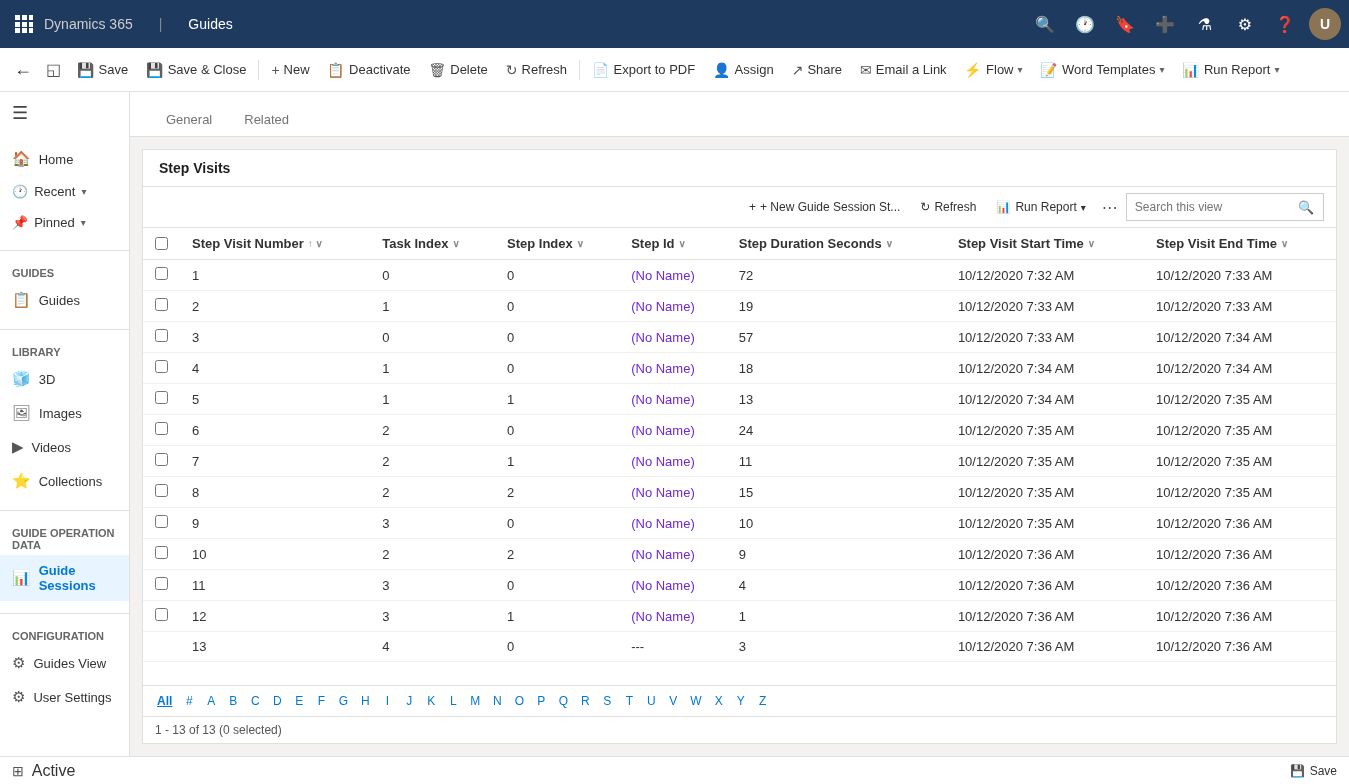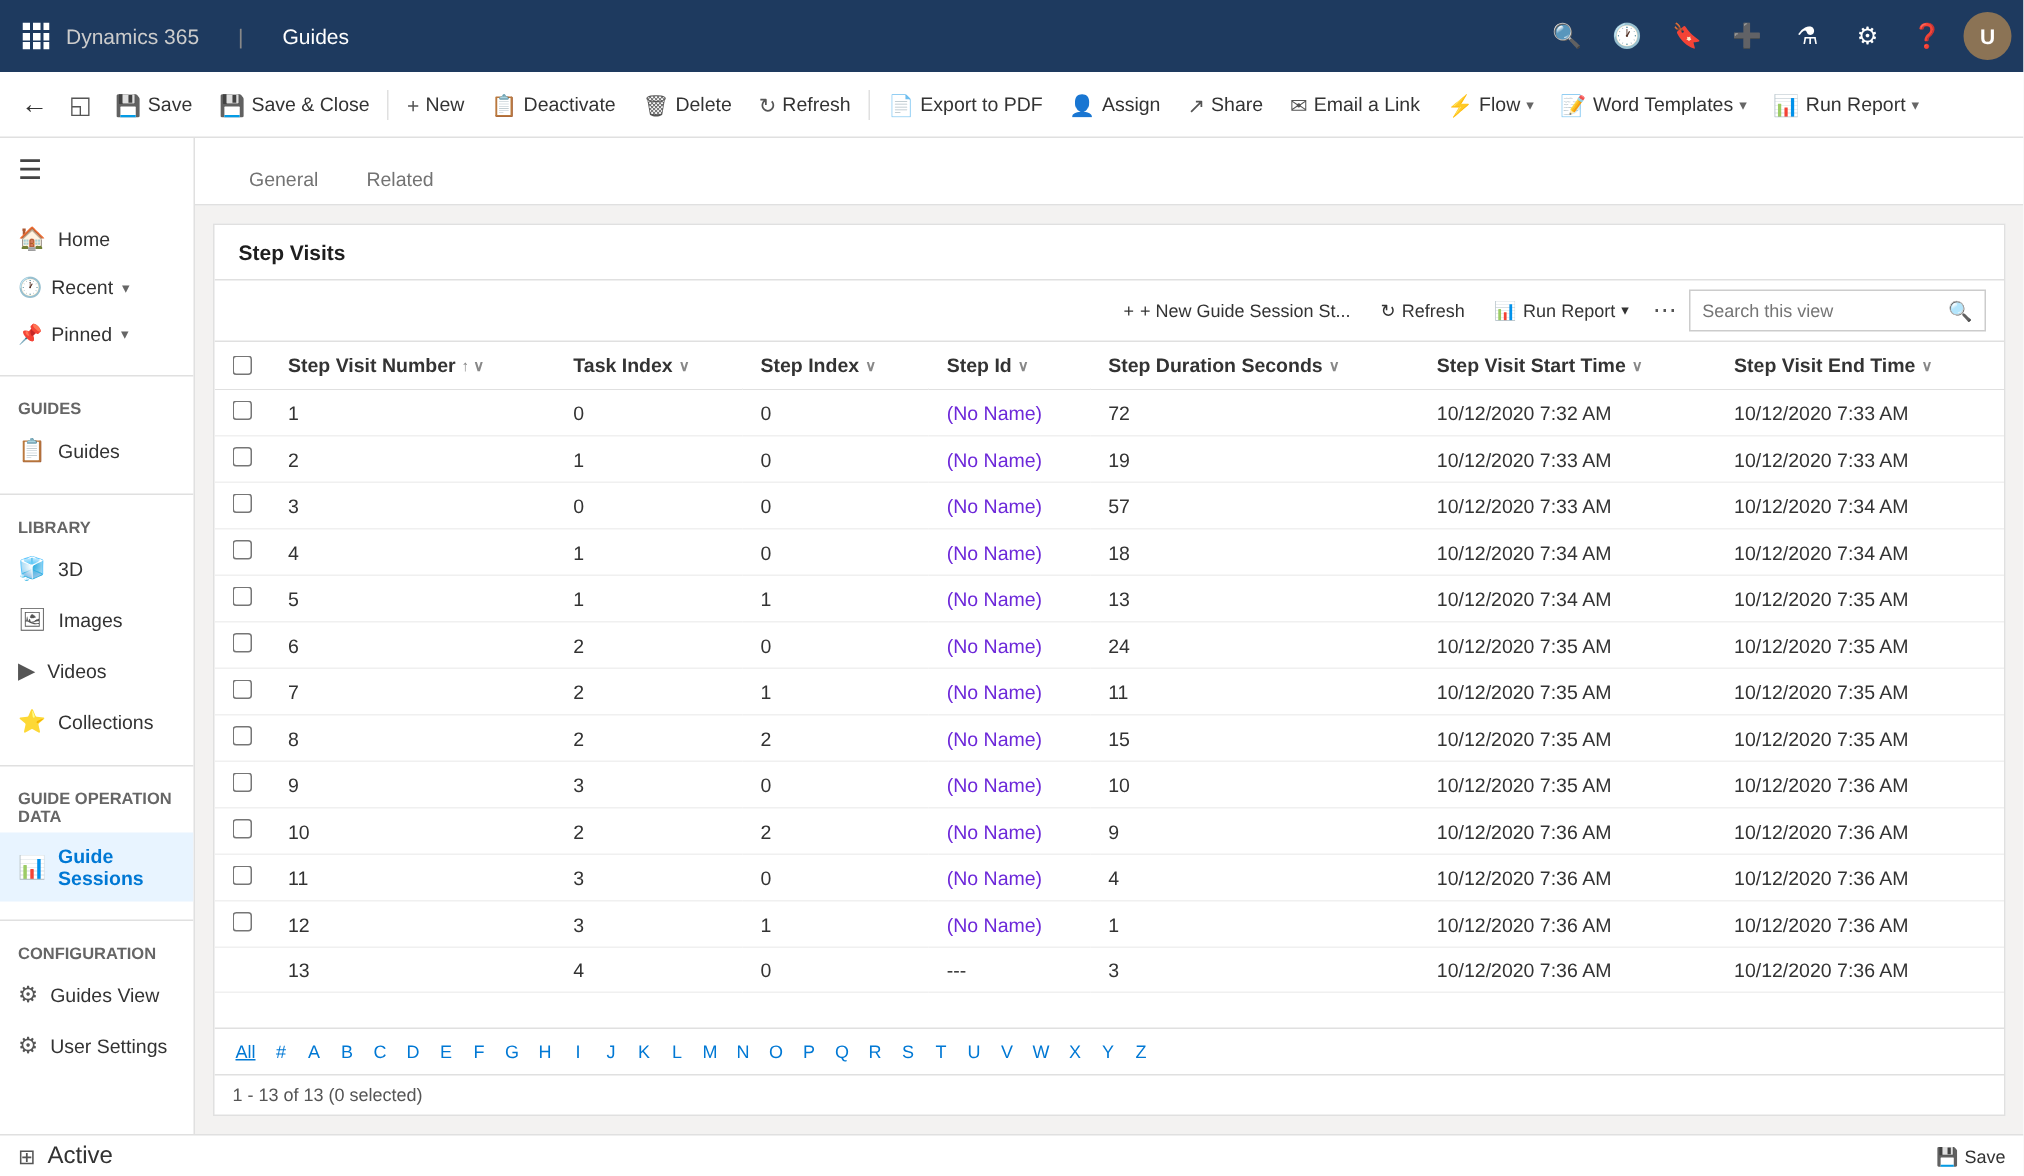--- a/index.html
+++ b/index.html
@@ -258,21 +258,21 @@
     }
     .alpha-btn {
       padding: 4px 6px;
       font-size: 12px;
       color: #0078d4;
       cursor: pointer;
       border-radius: 2px;
       min-width: 22px;
       text-align: center;
     }
-    .alpha-btn.active { font-weight: 400; text-decoration: underline; }
+    .alpha-btn.active { font-weight: 700; text-decoration: underline; }
 
     
     .record-count {
       padding: 6px 12px;
       font-size: 12px;
       color: #555;
       border-top: 1px solid #e0e0e0;
     }
 
     

